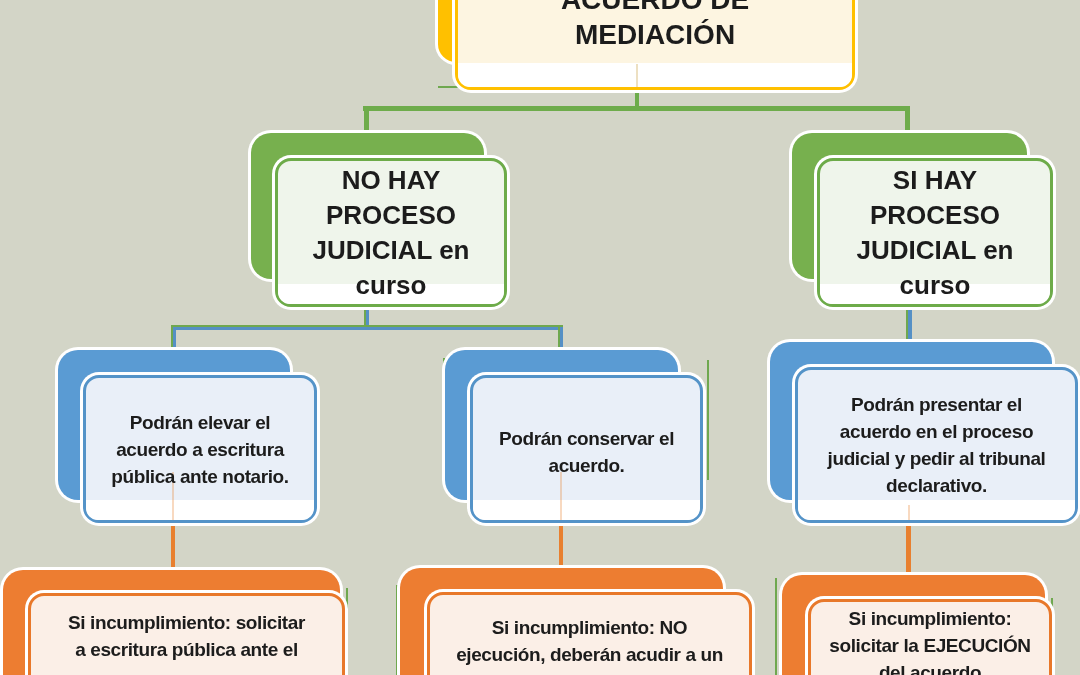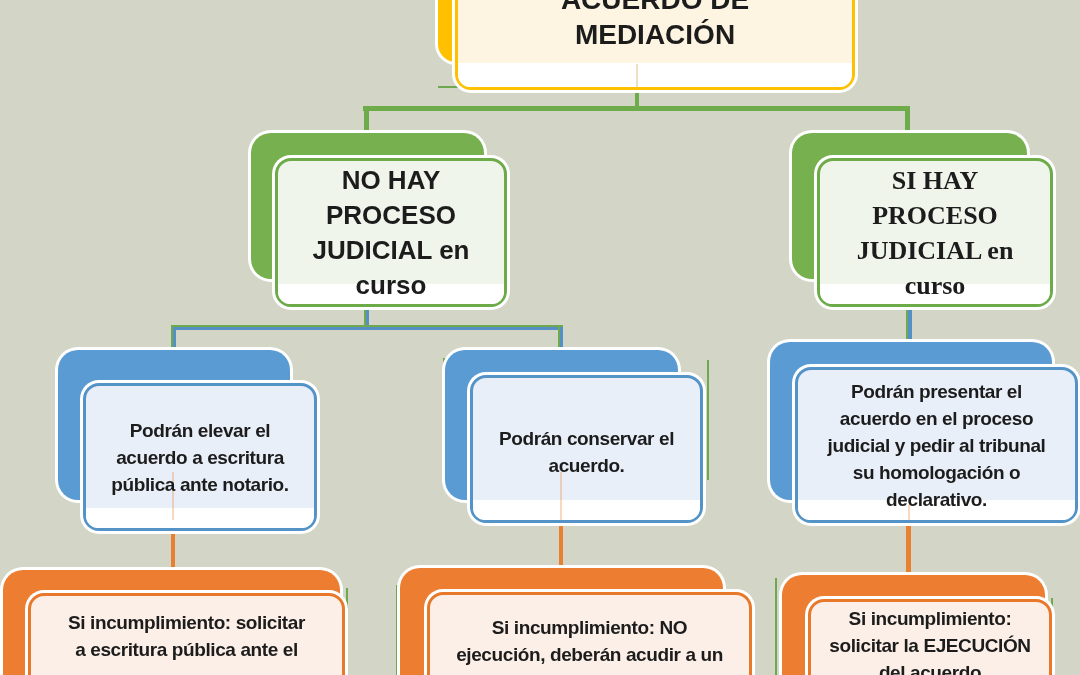--- a/index.html
+++ b/index.html
@@ -86,34 +86,34 @@
         <span class="ln">NO HAY</span>
         <span class="ln">PROCESO</span>
         <span class="ln">JUDICIAL en</span>
         <span class="ln">curso</span>
       </div>
     </div>
   </div>
 
   <div class="node">
     <div class="back" style="left:792px;top:133px;width:235px;height:146px;background:#77B04E;"></div>
-    <div class="front flex" style="left:817px;top:158px;width:236px;height:149px;border-color:#6DAB49;background:#EFF5EB;font-family:Liberation Serif, serif;">
+    <div class="front flex" style="left:817px;top:158px;width:236px;height:149px;border-color:#6DAB49;background:#EFF5EB;">
       <div class="band"></div>
       <div class="txt t-branch">
         <span class="ln">SI HAY</span>
         <span class="ln">PROCESO</span>
         <span class="ln">JUDICIAL en</span>
         <span class="ln">curso</span>
       </div>
     </div>
   </div>
 
   <div class="node">
     <div class="back" style="left:58px;top:350px;width:232px;height:150px;background:#5A9BD3;"></div>
-    <div class="front flex" style="left:83px;top:375px;width:234px;height:148px;border-color:#5493C8;background:#E9EFF8;margin-top:8px;">
+    <div class="front flex" style="left:83px;top:375px;width:234px;height:148px;border-color:#5493C8;background:#E9EFF8;">
       <div class="band"></div>
       <div class="txt t-small">
         <span class="ln">Podrán elevar el</span>
         <span class="ln">acuerdo a escritura</span>
         <span class="ln">pública ante notario.</span>
       </div>
     </div>
     <div class="line faint" style="left:172px;top:472px;width:2px;height:48px;"></div>
   </div>
 
@@ -130,21 +130,20 @@
   </div>
 
   <div class="node">
     <div class="back" style="left:770px;top:342px;width:282px;height:158px;background:#5A9BD3;"></div>
     <div class="front flex" style="left:795px;top:367px;width:283px;height:156px;border-color:#5493C8;background:#E9EFF8;justify-content:center;">
       <div class="band"></div>
       <div class="txt t-small">
         <span class="ln">Podrán presentar el</span>
         <span class="ln">acuerdo en el proceso</span>
         <span class="ln">judicial y pedir al tribunal</span>
-        <span class="ln">su homologación o</span>
         <span class="ln">declarativo.</span>
       </div>
     </div>
     <div class="line faint" style="left:908px;top:505px;width:2px;height:15px;"></div>
   </div>
 
   <div class="node">
     <div class="back" style="left:3px;top:570px;width:337px;height:130px;background:#ED7D31;"></div>
     <div class="front" style="left:28px;top:593px;width:317px;height:120px;border-color:#E8782A;background:#FBEFE7;">
       <div class="txt t-small" style="padding-top:13px;">

